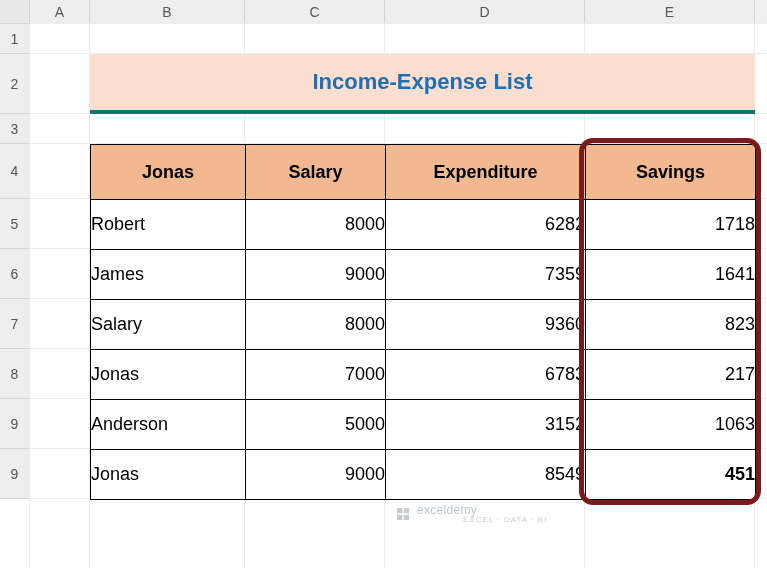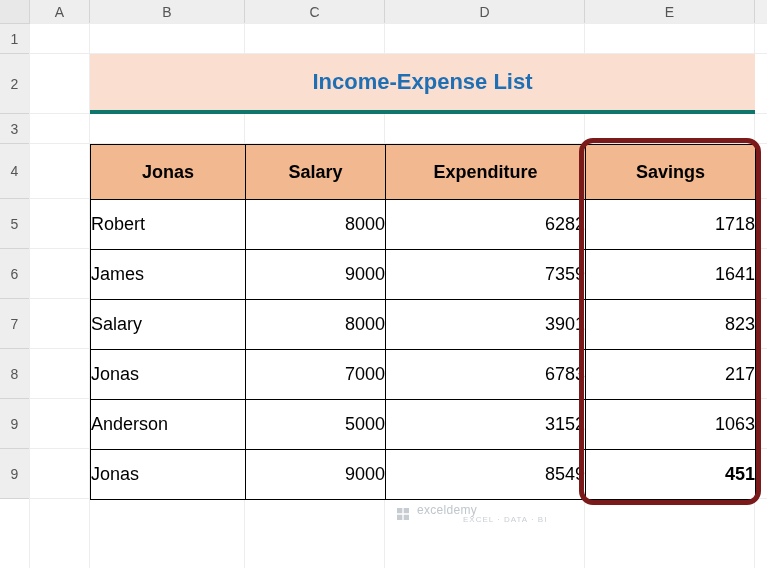--- a/index.html
+++ b/index.html
@@ -200,21 +200,21 @@
           </tr>
           <tr>
             <td class="name" style="width: 155px; height: 50px;">James</td>
             <td class="num" style="width: 140px; height: 50px;">9000</td>
             <td class="num" style="width: 200px; height: 50px;">7359</td>
             <td class="num" style="width: 170px; height: 50px;">1641</td>
           </tr>
           <tr>
             <td class="name" style="width: 155px; height: 50px;">Salary</td>
             <td class="num" style="width: 140px; height: 50px;">8000</td>
-            <td class="num" style="width: 200px; height: 50px;">3901</td>
+            <td class="num" style="width: 200px; height: 50px;">9360</td>
             <td class="num" style="width: 170px; height: 50px;">823</td>
           </tr>
           <tr>
             <td class="name" style="width: 155px; height: 50px;">Jonas</td>
             <td class="num" style="width: 140px; height: 50px;">7000</td>
             <td class="num" style="width: 200px; height: 50px; text-align: right;">6783</td>
             <td class="num" style="width: 170px; height: 50px;">217</td>
           </tr>
           <tr>
             <td class="name" style="width: 155px; height: 50px;">Anderson</td>

